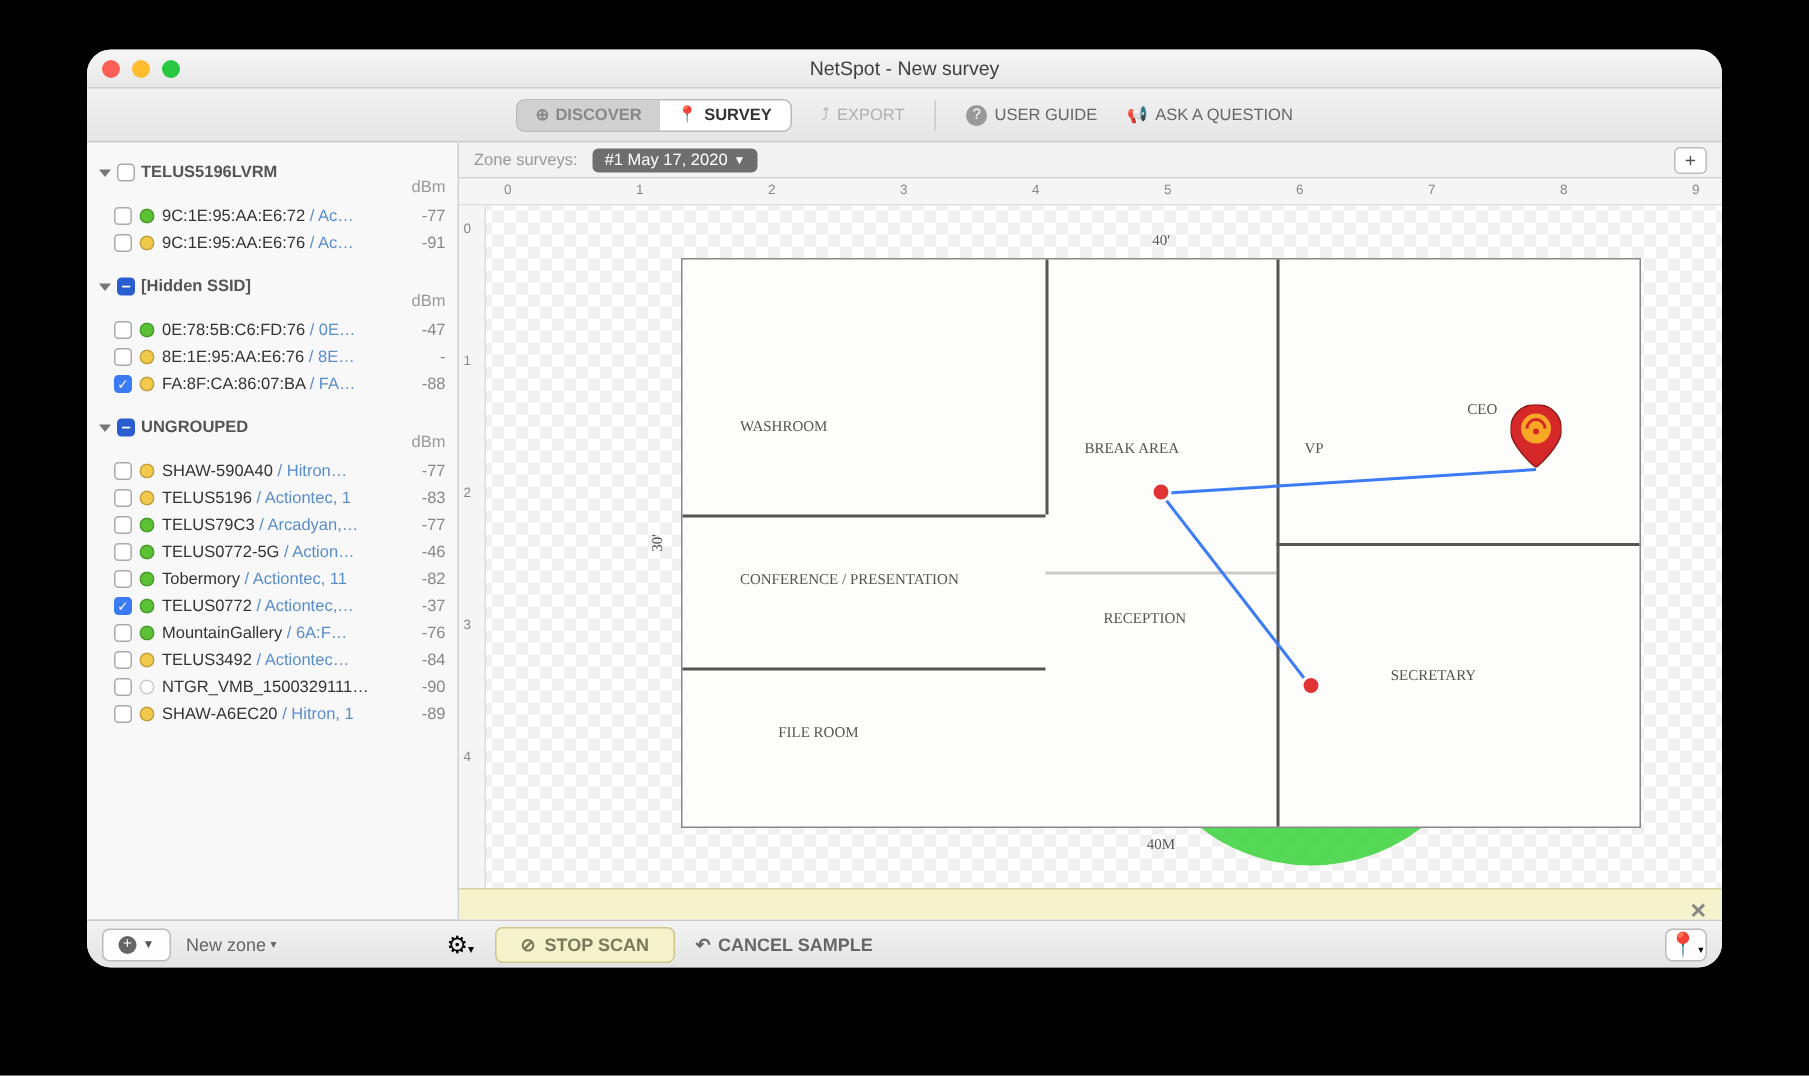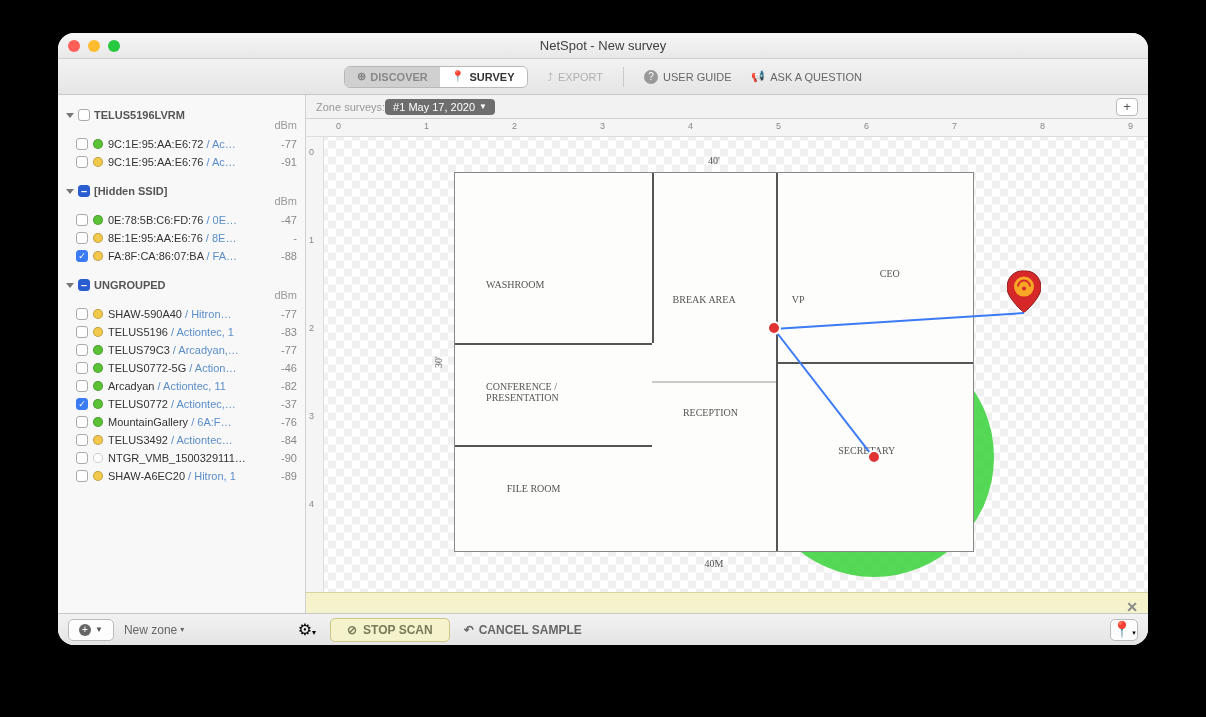--- a/index.html
+++ b/index.html
@@ -33,31 +33,31 @@
 .net-row { display: flex; align-items: center; padding: 3px 8px 3px 18px; gap: 5px; }
 .sig-dot { width: 10px; height: 10px; border-radius: 50%; flex-shrink: 0; border: 1px solid rgba(0,0,0,0.2); }
 .sig-green { background: #5bc236; }
 .sig-yellow { background: #f2c94c; }
 .sig-white { background: #fff; }
 .net-name { font-weight: 400; color: #333; overflow: hidden; text-overflow: ellipsis; white-space: nowrap; }
 .net-vendor { color: #5a8ec9; overflow: hidden; text-overflow: ellipsis; white-space: nowrap; }
 .net-text { flex: 1; overflow: hidden; white-space: nowrap; text-overflow: ellipsis; }
 .dbm-val { width: 30px; text-align: right; color: #888; flex-shrink: 0; }
 .main { flex: 1; display: flex; flex-direction: column; background: #fff; position: relative; }
-.zone-bar { height: 24px; background: #f2f2f2; border-bottom: 1px solid #d0d0d0; display: flex; align-items: center; gap: 0; padding: 0 10px; font-size: 11px; }
+.zone-bar { height: 24px; background: #f2f2f2; border-bottom: 1px solid #d0d0d0; display: flex; align-items: center; gap: 10px; padding: 0 10px; font-size: 11px; }
 .zone-label { color: #999; }
 .zone-pill { background: #6e6e6e; color: #fff; padding: 2px 8px; border-radius: 4px; display: flex; align-items: center; gap: 4px; }
 .zone-add { margin-left: auto; width: 22px; height: 18px; border: 1px solid #bbb; border-radius: 4px; background: #fff; display: flex; align-items: center; justify-content: center; font-size: 13px; color: #555; }
 .ruler-h { height: 18px; background: #f5f5f5; border-bottom: 1px solid #ddd; position: relative; font-size: 9px; color: #888; }
 .ruler-h span { position: absolute; top: 2px; }
 .canvas-wrap { flex: 1; display: flex; overflow: hidden; }
 .ruler-v { width: 18px; background: #f5f5f5; border-right: 1px solid #ddd; position: relative; font-size: 9px; color: #888; }
 .ruler-v span { position: absolute; left: 3px; writing-mode: horizontal-tb; }
 .canvas { flex: 1; background: repeating-conic-gradient(#f0f0f0 0% 25%, #fff 0% 50%) 50% / 16px 16px; position: relative; overflow: hidden; }
-.floorplan { position: absolute; left: 130px; top: 35px; width: 520px; height: 380px; background: #fdfdfb; border: 1px solid #888; }
+.floorplan { position: absolute; left: 130px; top: 35px; width: 640px; height: 380px; background: #fdfdfb; border: 1px solid #888; }
 .fp-line { position: absolute; background: #555; }
 .fp-text { position: absolute; font-size: 10px; color: #555; font-family: "Comic Sans MS", cursive; text-transform: uppercase; }
 .heat { position: absolute; border-radius: 50%; background: rgba(56,210,56,0.85); }
 .pin { position: absolute; width: 14px; height: 14px; background: #e03434; border: 2px solid #fff; border-radius: 50%; transform: translate(-50%,-50%); }
 .ap-marker { position: absolute; transform: translate(-50%,-90%); }
 .path-line { position: absolute; height: 2px; background: #3b7bf6; transform-origin: 0 50%; }
 .hint { background: #f5f3cc; border-top: 1px solid #d8d4a0; padding: 10px 30px; font-size: 12px; color: #5a5a3a; font-weight: 600; position: relative; }
 .hint-close { position: absolute; right: 10px; top: 6px; color: #888; cursor: pointer; font-size: 14px; }
 .statusbar { height: 32px; background: linear-gradient(#f2f2f2,#e4e4e4); border-top: 1px solid #c8c8c8; display: flex; align-items: center; padding: 0 10px; gap: 14px; }
 .sb-left { display: flex; align-items: center; gap: 10px; width: 248px; }
@@ -176,21 +176,21 @@
         </div>
         <div class="net-row">
           <span class="cb "></span>
       <span class="sig-dot sig-green"></span>
       <span class="net-text"><span class="net-name">TELUS0772-5G</span> <span class="net-vendor">/ Action…</span></span>
       <span class="dbm-val">-46</span>
         </div>
         <div class="net-row">
           <span class="cb "></span>
       <span class="sig-dot sig-green"></span>
-      <span class="net-text"><span class="net-name">Arcadyan</span> <span class="net-vendor">/ Actiontec, 11</span></span>
+      <span class="net-text"><span class="net-name">Tobermory</span> <span class="net-vendor">/ Actiontec, 11</span></span>
       <span class="dbm-val">-82</span>
         </div>
         <div class="net-row">
           <span class="cb checked"></span>
       <span class="sig-dot sig-green"></span>
       <span class="net-text"><span class="net-name">TELUS0772</span> <span class="net-vendor">/ Actiontec,…</span></span>
       <span class="dbm-val">-37</span>
         </div>
         <div class="net-row">
           <span class="cb "></span>

